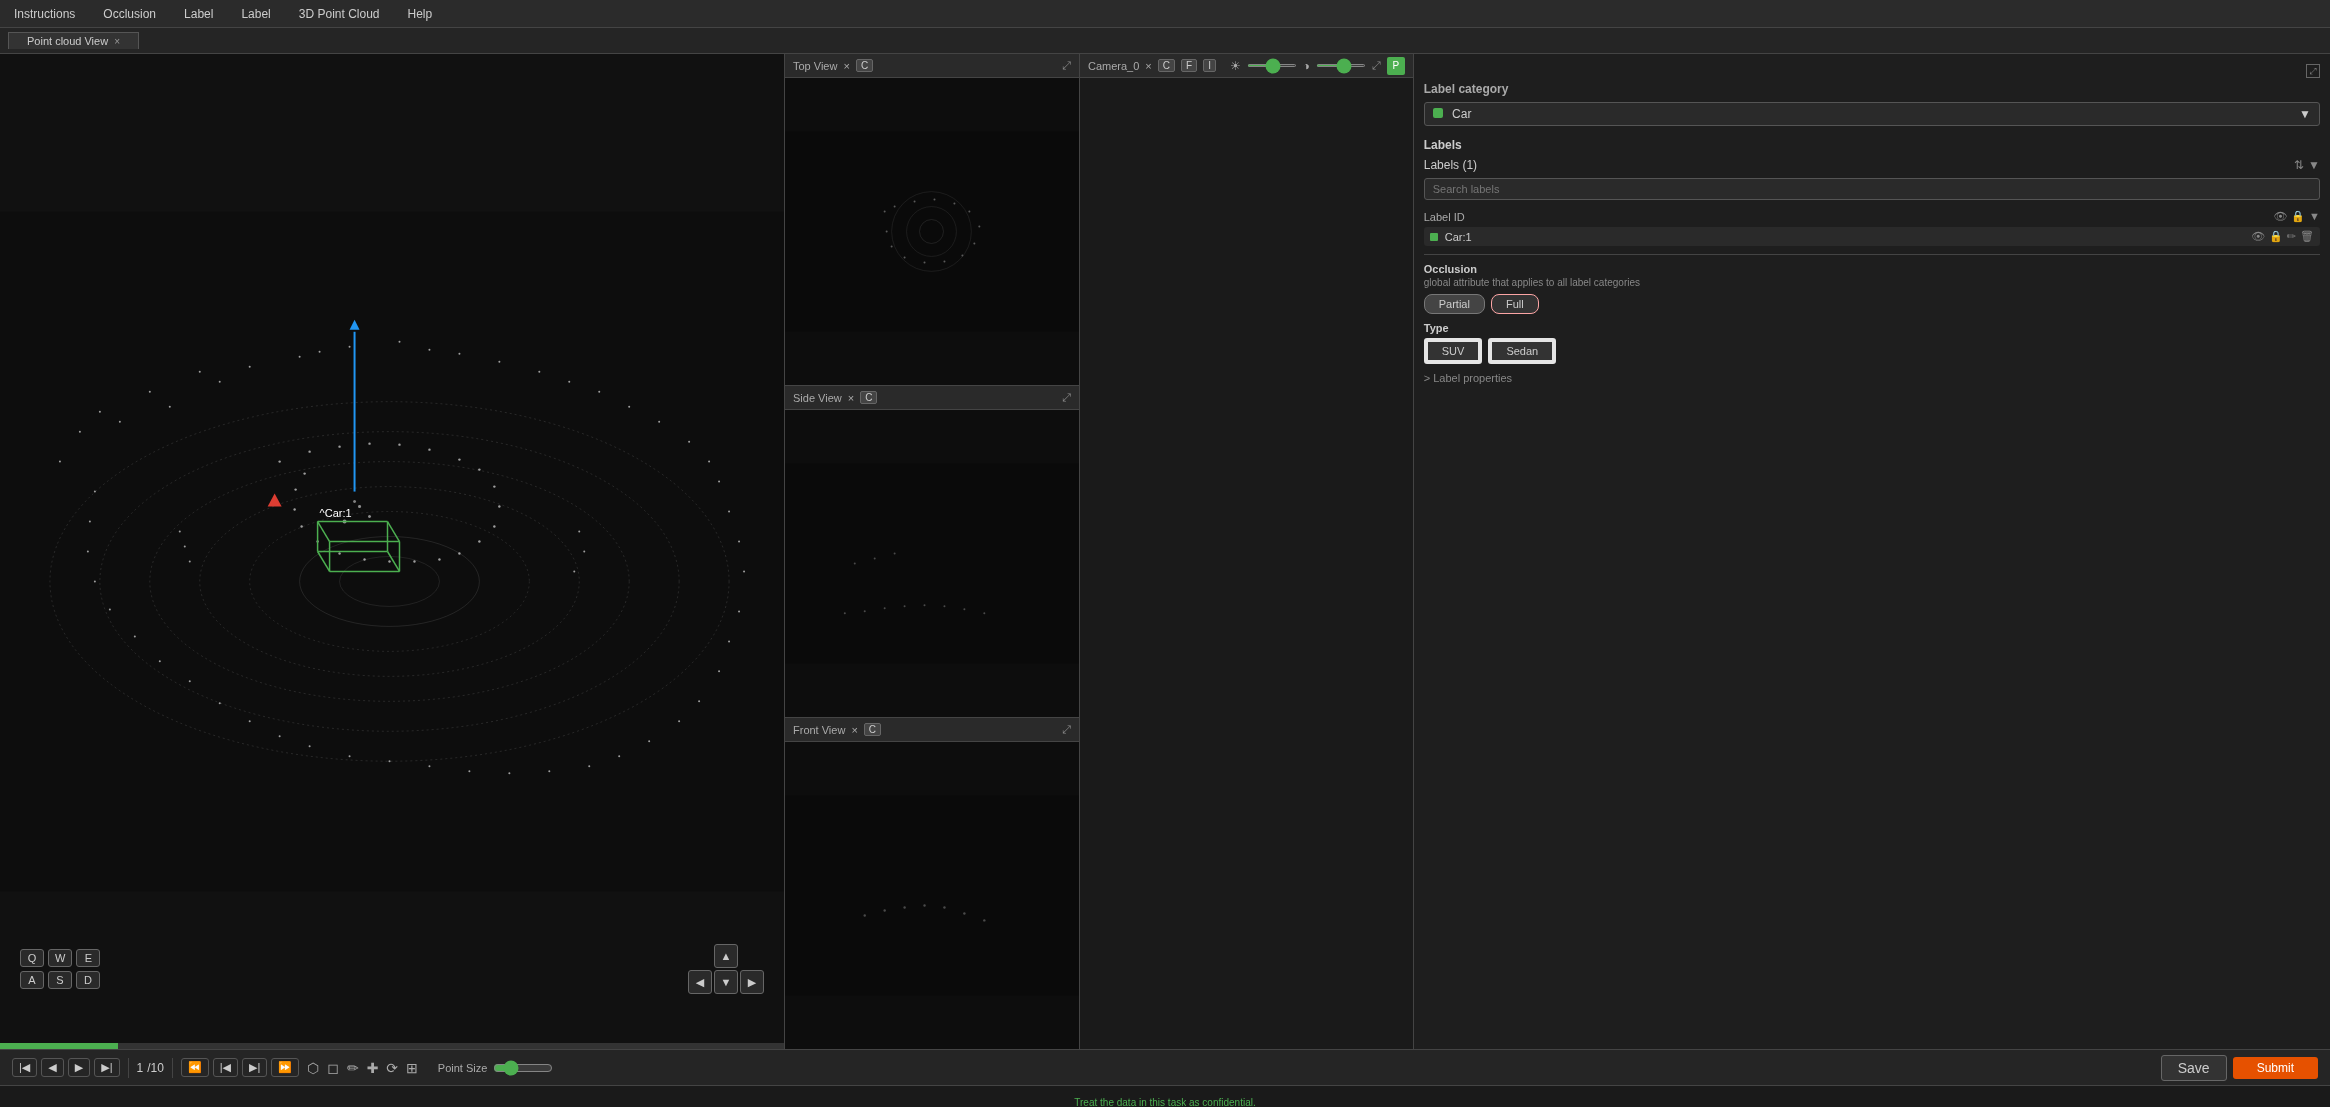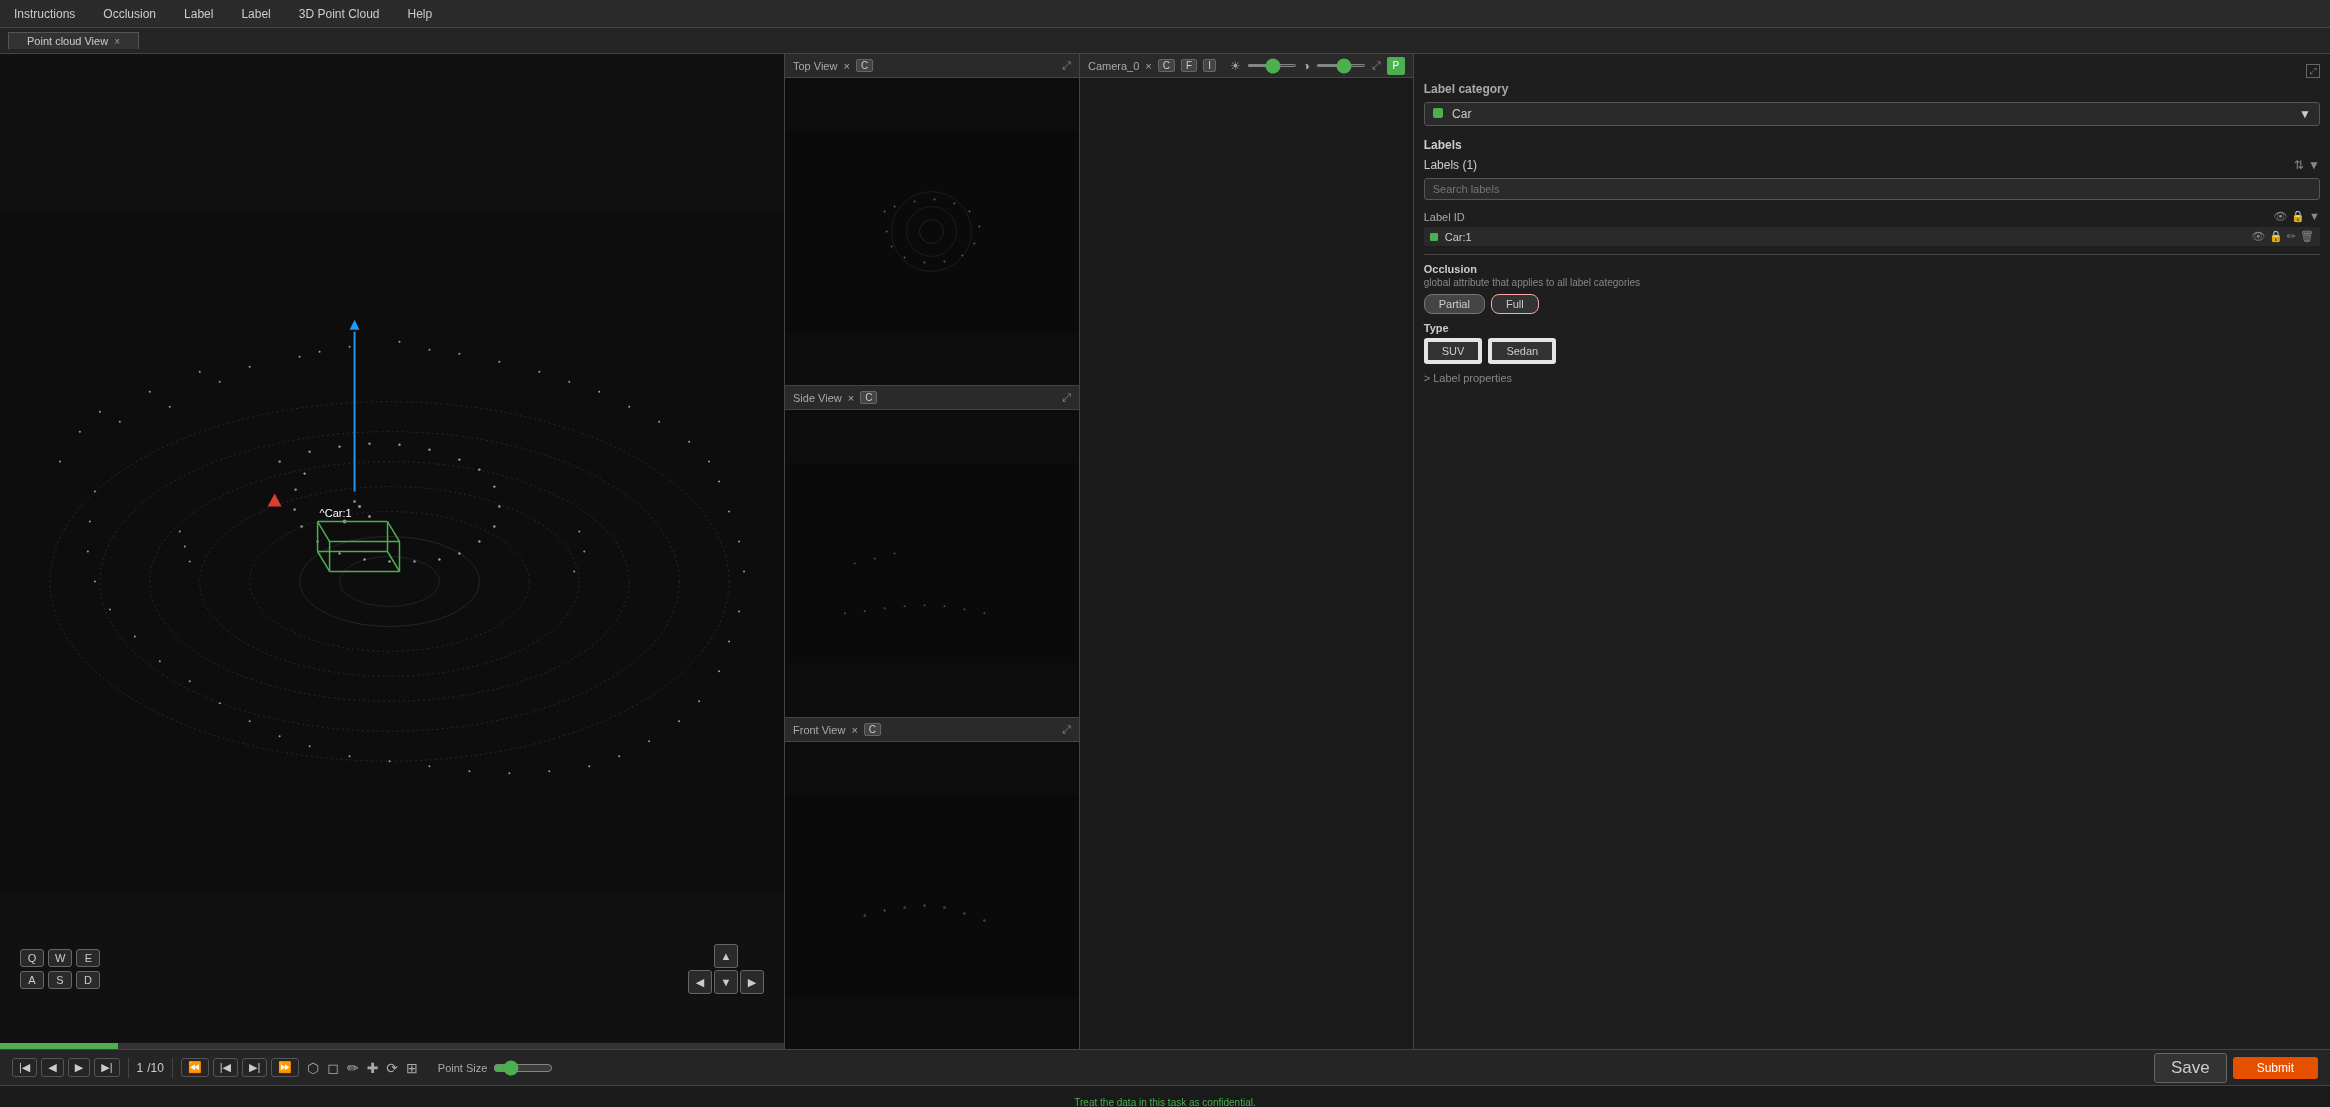--- a/index.html
+++ b/index.html
@@ -440,21 +440,21 @@
       display: flex;
       gap: 6px;
       align-items: center;
     }
 
     .save-btn {
       background: #333;
       border: 1px solid #666;
       color: #ccc;
       padding: 4px 16px;
-      font-size: 17px;
+      font-size: 14px;
       cursor: pointer;
       border-radius: 3px;
     }
 
     .submit-btn {
       background: #e65100;
       border: none;
       color: #fff;
       padding: 4px 24px;
       font-size: 12px;

